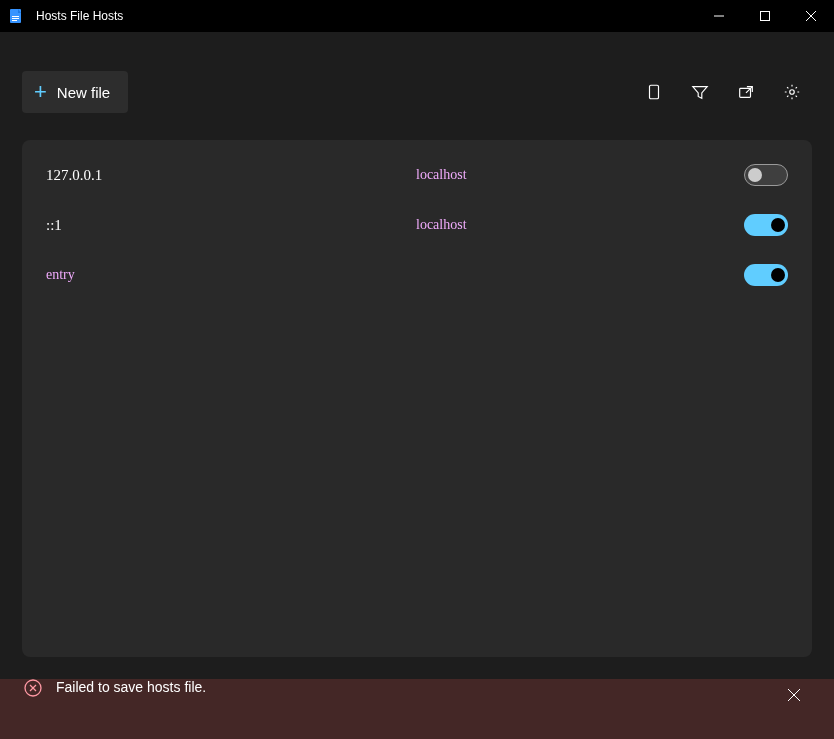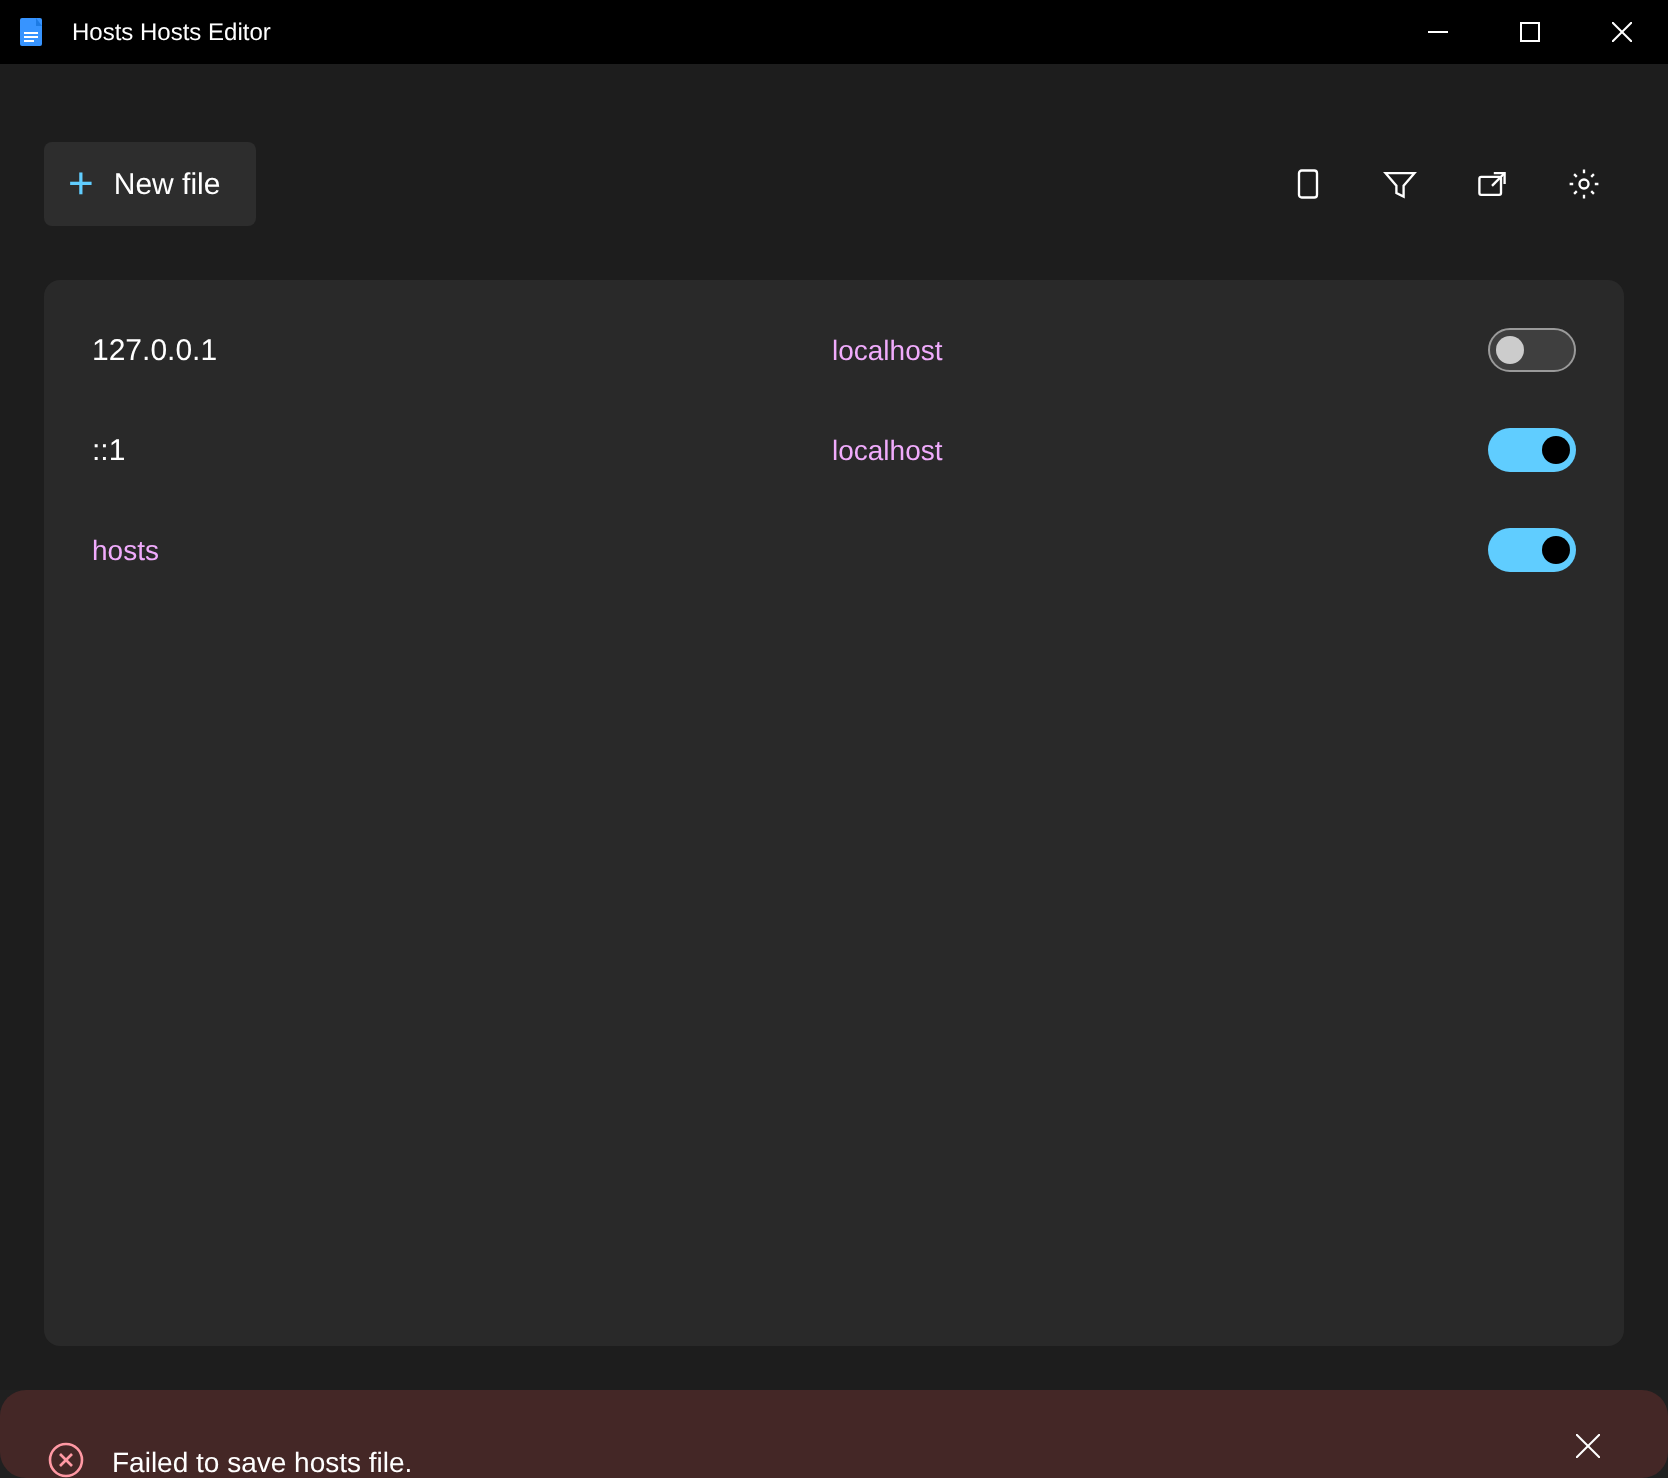--- a/index.html
+++ b/index.html
@@ -105,20 +105,21 @@
     .toolbar-icon-btn svg {
       width: 18px;
       height: 18px;
     }
     .entries-panel {
       margin: 0 22px 22px 22px;
       background: #292929;
       border-radius: 8px;
       flex: 1;
       padding: 10px 0;
+      font-family: Liberation Serif, serif;
     }
     .entry-row {
       display: flex;
       align-items: center;
       padding: 14px 24px;
       height: 50px;
     }
     .entry-ip {
       width: 370px;
       font-size: 15px;
@@ -153,26 +154,25 @@
     }
     .toggle.off .toggle-knob {
       background: #cccccc;
       left: 3px;
     }
     .toggle.on .toggle-knob {
       background: #000000;
       right: 3px;
     }
     .error-bar {
-      height: 44px;
+      height: 60px;
       background: #442726;
       display: flex;
-      align-items: flex-end;
+      align-items: flex-start;
       padding: 0 24px;
-      border-radius: 13px;
     }
     .error-icon {
       width: 18px;
       height: 18px;
       margin-right: 14px;
     }
     .error-text {
       flex: 1;
       font-size: 14px;
       color: #ffffff;
@@ -195,21 +195,21 @@
 <div class="titlebar">
   <div class="titlebar-icon">
     <svg viewBox="0 0 16 16" width="16" height="16">
       <rect x="2" y="1" width="11" height="14" rx="1" fill="#3794ff"></rect>
       <path d="M10 1 L10 5 L13 5 Z" fill="#1d7be4"></path>
       <rect x="4" y="8" width="7" height="1" fill="#ffffff"></rect>
       <rect x="4" y="10" width="7" height="1" fill="#ffffff"></rect>
       <rect x="4" y="12" width="5" height="1" fill="#ffffff"></rect>
     </svg>
   </div>
-  <div class="titlebar-title">Hosts Hosts Editor</div>
+  <div class="titlebar-title">Hosts File Hosts</div>
   <div class="window-controls">
     <div class="window-btn">
       <svg viewBox="0 0 10 10">
           <line x1="0" y1="5" x2="10" y2="5" stroke="currentColor" stroke-width="1"></line>
         </svg>
     </div>
     <div class="window-btn">
       <svg viewBox="0 0 10 10">
           <rect x="0.5" y="0.5" width="9" height="9" fill="none" stroke="currentColor" stroke-width="1"></rect>
         </svg>
@@ -264,21 +264,21 @@
       </div>
     </div>
     <div class="entry-row">
       <div class="entry-ip">::1</div>
       <div class="entry-host">localhost</div>
       <div class="toggle on">
         <div class="toggle-knob"></div>
       </div>
     </div>
     <div class="entry-row">
-      <div class="entry-host">hosts</div>
+      <div class="entry-host">entry</div>
       <div class="toggle on">
         <div class="toggle-knob"></div>
       </div>
     </div>
   </div>
 </div>
 
 <div class="error-bar">
   <div class="error-icon">
     <svg viewBox="0 0 18 18">

